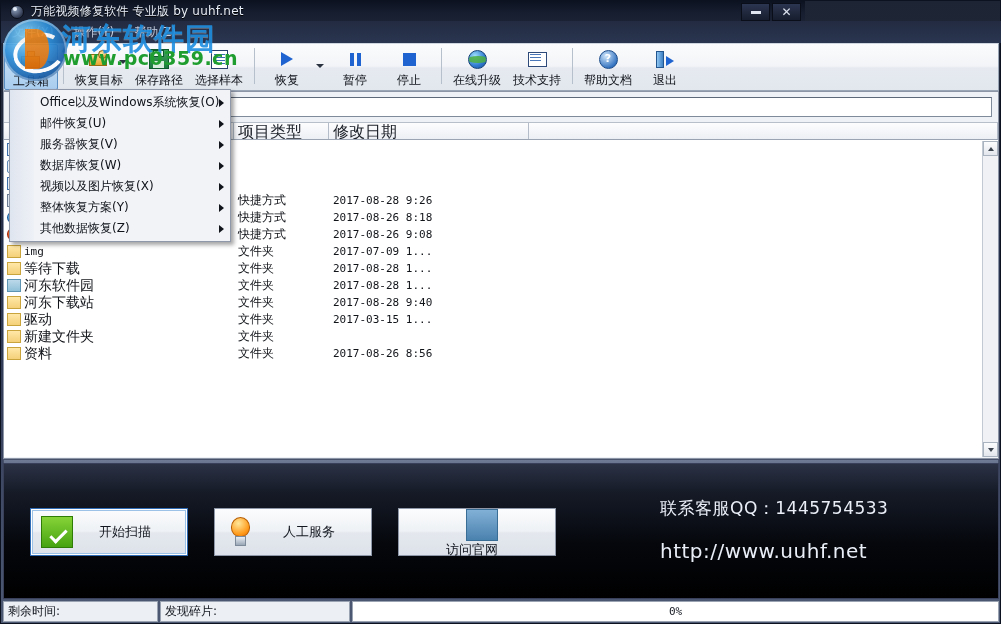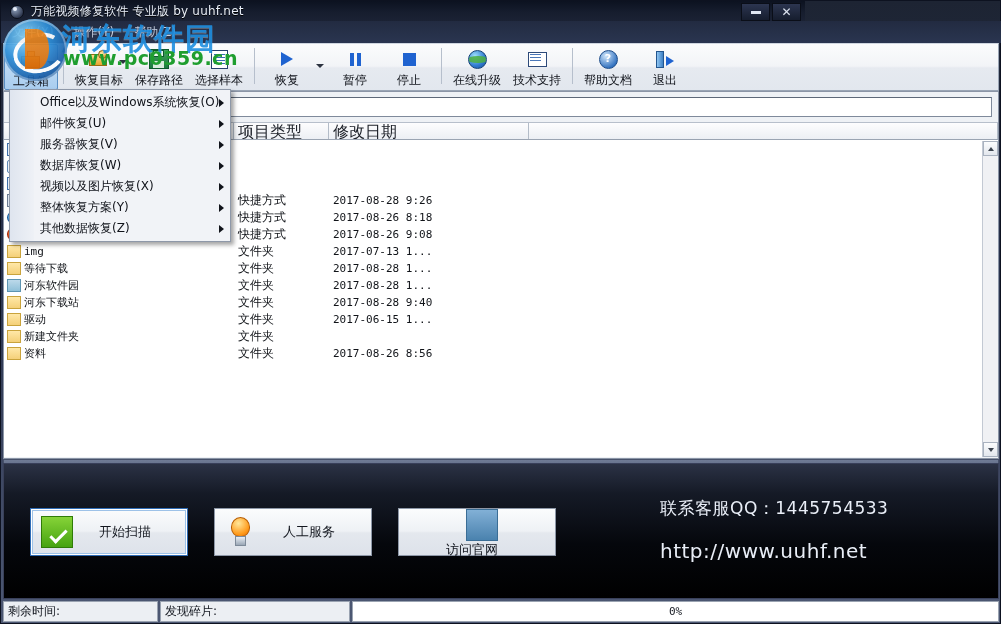--- a/index.html
+++ b/index.html
@@ -132,21 +132,21 @@
   }
   .listwrap{
     position:relative;height:316px;background:#fff;overflow:hidden;
     border-top:1px solid #ffffff;
   }
   .row{height:17px;display:flex;align-items:center;font-size:12px;color:#101318;white-space:nowrap;}
   .c-name{width:160px;display:flex;align-items:center;gap:3px;padding-left:3px;box-sizing:border-box;overflow:hidden;}
   .c-size{width:70px;text-align:right;padding-right:6px;box-sizing:border-box;font-family:"DejaVu Sans Mono","Liberation Mono",monospace;font-size:11px;}
   .c-type{width:95px;padding-left:4px;box-sizing:border-box;}
   .c-date{width:200px;padding-left:4px;box-sizing:border-box;font-family:"DejaVu Sans Mono","Liberation Mono",monospace;font-size:11px;}
-  .rn{font-size:11px;}
+  .rn{font-size:14px;}
   .rn.mono{font-family:"DejaVu Sans Mono","Liberation Mono",monospace;font-size:11px;}
 
   
   .ri{width:14px;height:13px;flex:0 0 14px;position:relative;}
   .ri.folder{background:linear-gradient(to bottom,#ffe8a8,#f4d079);border:1px solid #c9a33c;box-sizing:border-box;}
   .ri.folder-blue{background:linear-gradient(to bottom,#bcd9ea,#8fc0d8);border:1px solid #5c93b0;box-sizing:border-box;}
   .ri.cpanel{background:#e8f0fa;border:1px solid #3e6ea8;box-sizing:border-box;}
   .ri.cpanel::after{content:"";position:absolute;left:2px;top:2px;width:4px;height:8px;background:#4f86c2;box-shadow:5px 0 0 #7aa8d6;}
   .ri.recycle{background:#eef4fb;border:1px solid #5f88b5;box-sizing:border-box;border-radius:2px;}
   .ri.recycle::after{content:"";position:absolute;left:4px;top:2px;width:6px;height:8px;background:#7fb0dd;border-radius:0 0 2px 2px;}
@@ -452,21 +452,21 @@
             <div class="c-type">快捷方式</div>
             <div class="c-date">2017-08-26 9:08</div>
           </div>
           <div class="row">
             <div class="c-name">
               <span class="ri folder"></span>
               <span class="rn mono">img</span>
             </div>
             <div class="c-size"></div>
             <div class="c-type">文件夹</div>
-            <div class="c-date">2017-07-13 1...</div>
+            <div class="c-date">2017-07-09 1...</div>
           </div>
           <div class="row">
             <div class="c-name">
               <span class="ri folder"></span>
               <span class="rn">等待下载</span>
             </div>
             <div class="c-size"></div>
             <div class="c-type">文件夹</div>
             <div class="c-date">2017-08-28 1...</div>
           </div>
@@ -488,21 +488,21 @@
             <div class="c-type">文件夹</div>
             <div class="c-date">2017-08-28 9:40</div>
           </div>
           <div class="row">
             <div class="c-name">
               <span class="ri folder"></span>
               <span class="rn">驱动</span>
             </div>
             <div class="c-size"></div>
             <div class="c-type">文件夹</div>
-            <div class="c-date">2017-06-15 1...</div>
+            <div class="c-date">2017-03-15 1...</div>
           </div>
           <div class="row">
             <div class="c-name">
               <span class="ri folder"></span>
               <span class="rn">新建文件夹</span>
             </div>
             <div class="c-size"></div>
             <div class="c-type">文件夹</div>
           </div>
           <div class="row">

